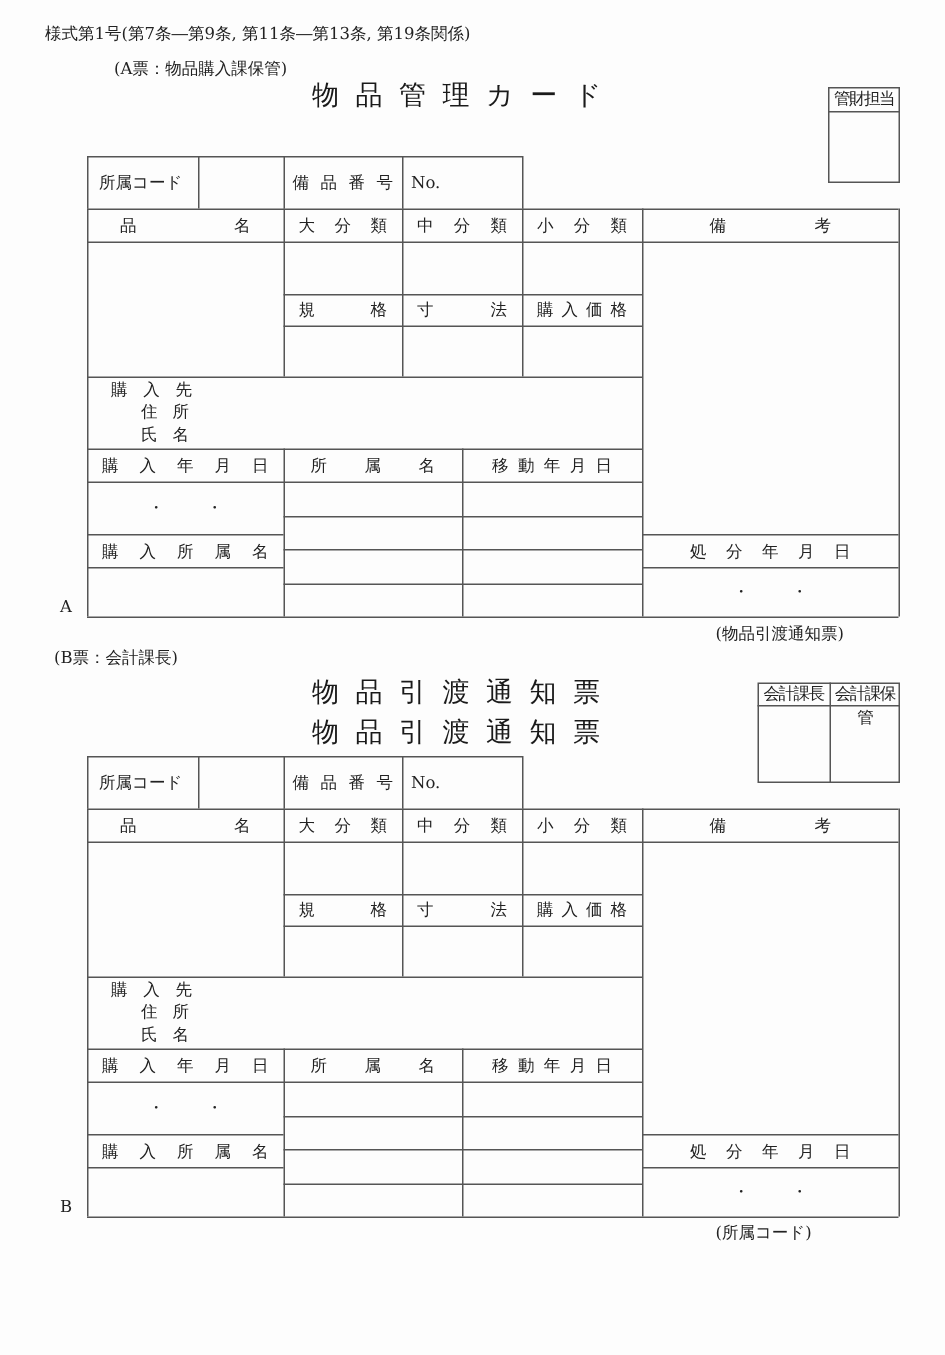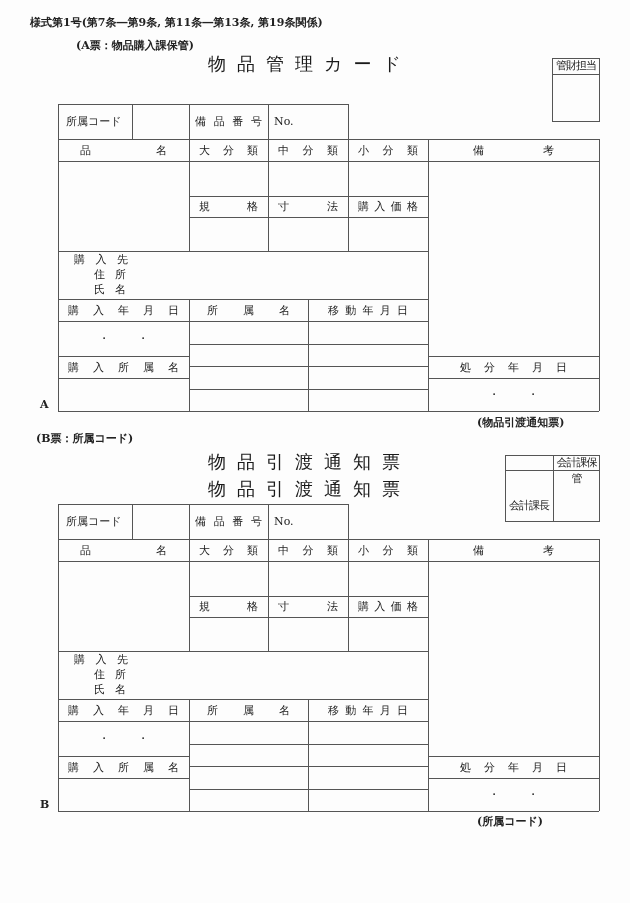--- a/index.html
+++ b/index.html
@@ -1,19 +1,19 @@
 <!DOCTYPE html>
 <html><head>
 <meta charset="utf-8">
 <style>
   html,body{margin:0;padding:0;background:#fdfdfd;}
   body{width:630px;height:903px;position:relative;overflow:hidden;
        font-family:"DejaVu Serif","Liberation Serif",serif;color:#222;}
   .abs{position:absolute;}
-  .t{position:absolute;white-space:nowrap;font-size:11px;line-height:1;font-weight:bold;}
+  .t{position:absolute;white-space:nowrap;font-size:11px;line-height:1;}
   .title{position:absolute;white-space:nowrap;font-size:18px;letter-spacing:11px;line-height:1;color:#1a1a1a;}
   .hl{position:absolute;height:0;border-top:1px solid #555;}
   .vl{position:absolute;width:0;border-left:1px solid #555;}
   .box{position:absolute;border:1px solid #555;box-sizing:border-box;}
   .cell{position:absolute;display:flex;align-items:center;justify-content:space-between;
         font-size:11px;box-sizing:border-box;padding:0 8px;}
   .dots{position:absolute;display:flex;justify-content:center;align-items:center;gap:28px;font-size:11px;}
   .stamp-head{position:absolute;font-size:11px;text-align:center;line-height:16px;letter-spacing:-1px;}
 </style>
 </head>
@@ -182,28 +182,28 @@
         <span>日</span>
       </div>
       <div class="dots" style="left:428px;top:378px;width:171px;height:33px;">
         <span>・</span>
         <span>・</span>
       </div>
     </div>
 </div>
 
 <div>
-  <div class="t" style="left:36px;top:433px;">(B票：所属コード)</div>
+  <div class="t" style="left:36px;top:433px;">(B票：会計課長)</div>
   <div class="title" style="left:208px;top:453px;">物品引渡通知票</div>
   <div class="title" style="left:208px;top:480px;">物品引渡通知票</div>
 
   <div class="box" style="left:505px;top:455px;width:95px;height:67px;"></div>
   <div class="hl" style="left:505px;top:470px;width:95px;"></div>
   <div class="vl" style="left:553px;top:455px;height:67px;"></div>
-  <div class="stamp-head" style="left:505px;top:455px;width:48px;margin-top:43px;">会計課長</div>
+  <div class="stamp-head" style="left:505px;top:455px;width:48px;">会計課長</div>
   <div class="stamp-head" style="left:553px;top:455px;width:47px;">会計課保管</div>
   <div class="abs" style="left:506px;top:471px;width:47px;height:50px;"></div>
   <div class="abs" style="left:554px;top:471px;width:46px;height:50px;"></div>
 
   <div class="t" style="left:40px;top:799px;">B</div>
   <div class="t" style="left:477px;top:816px;">(所属コード)</div>
 
   <div id="gridB">
       <div class="hl" style="left:58px;top:504px;width:290px;"></div>
       <div class="vl" style="left:58px;top:504px;height:35px;"></div>

